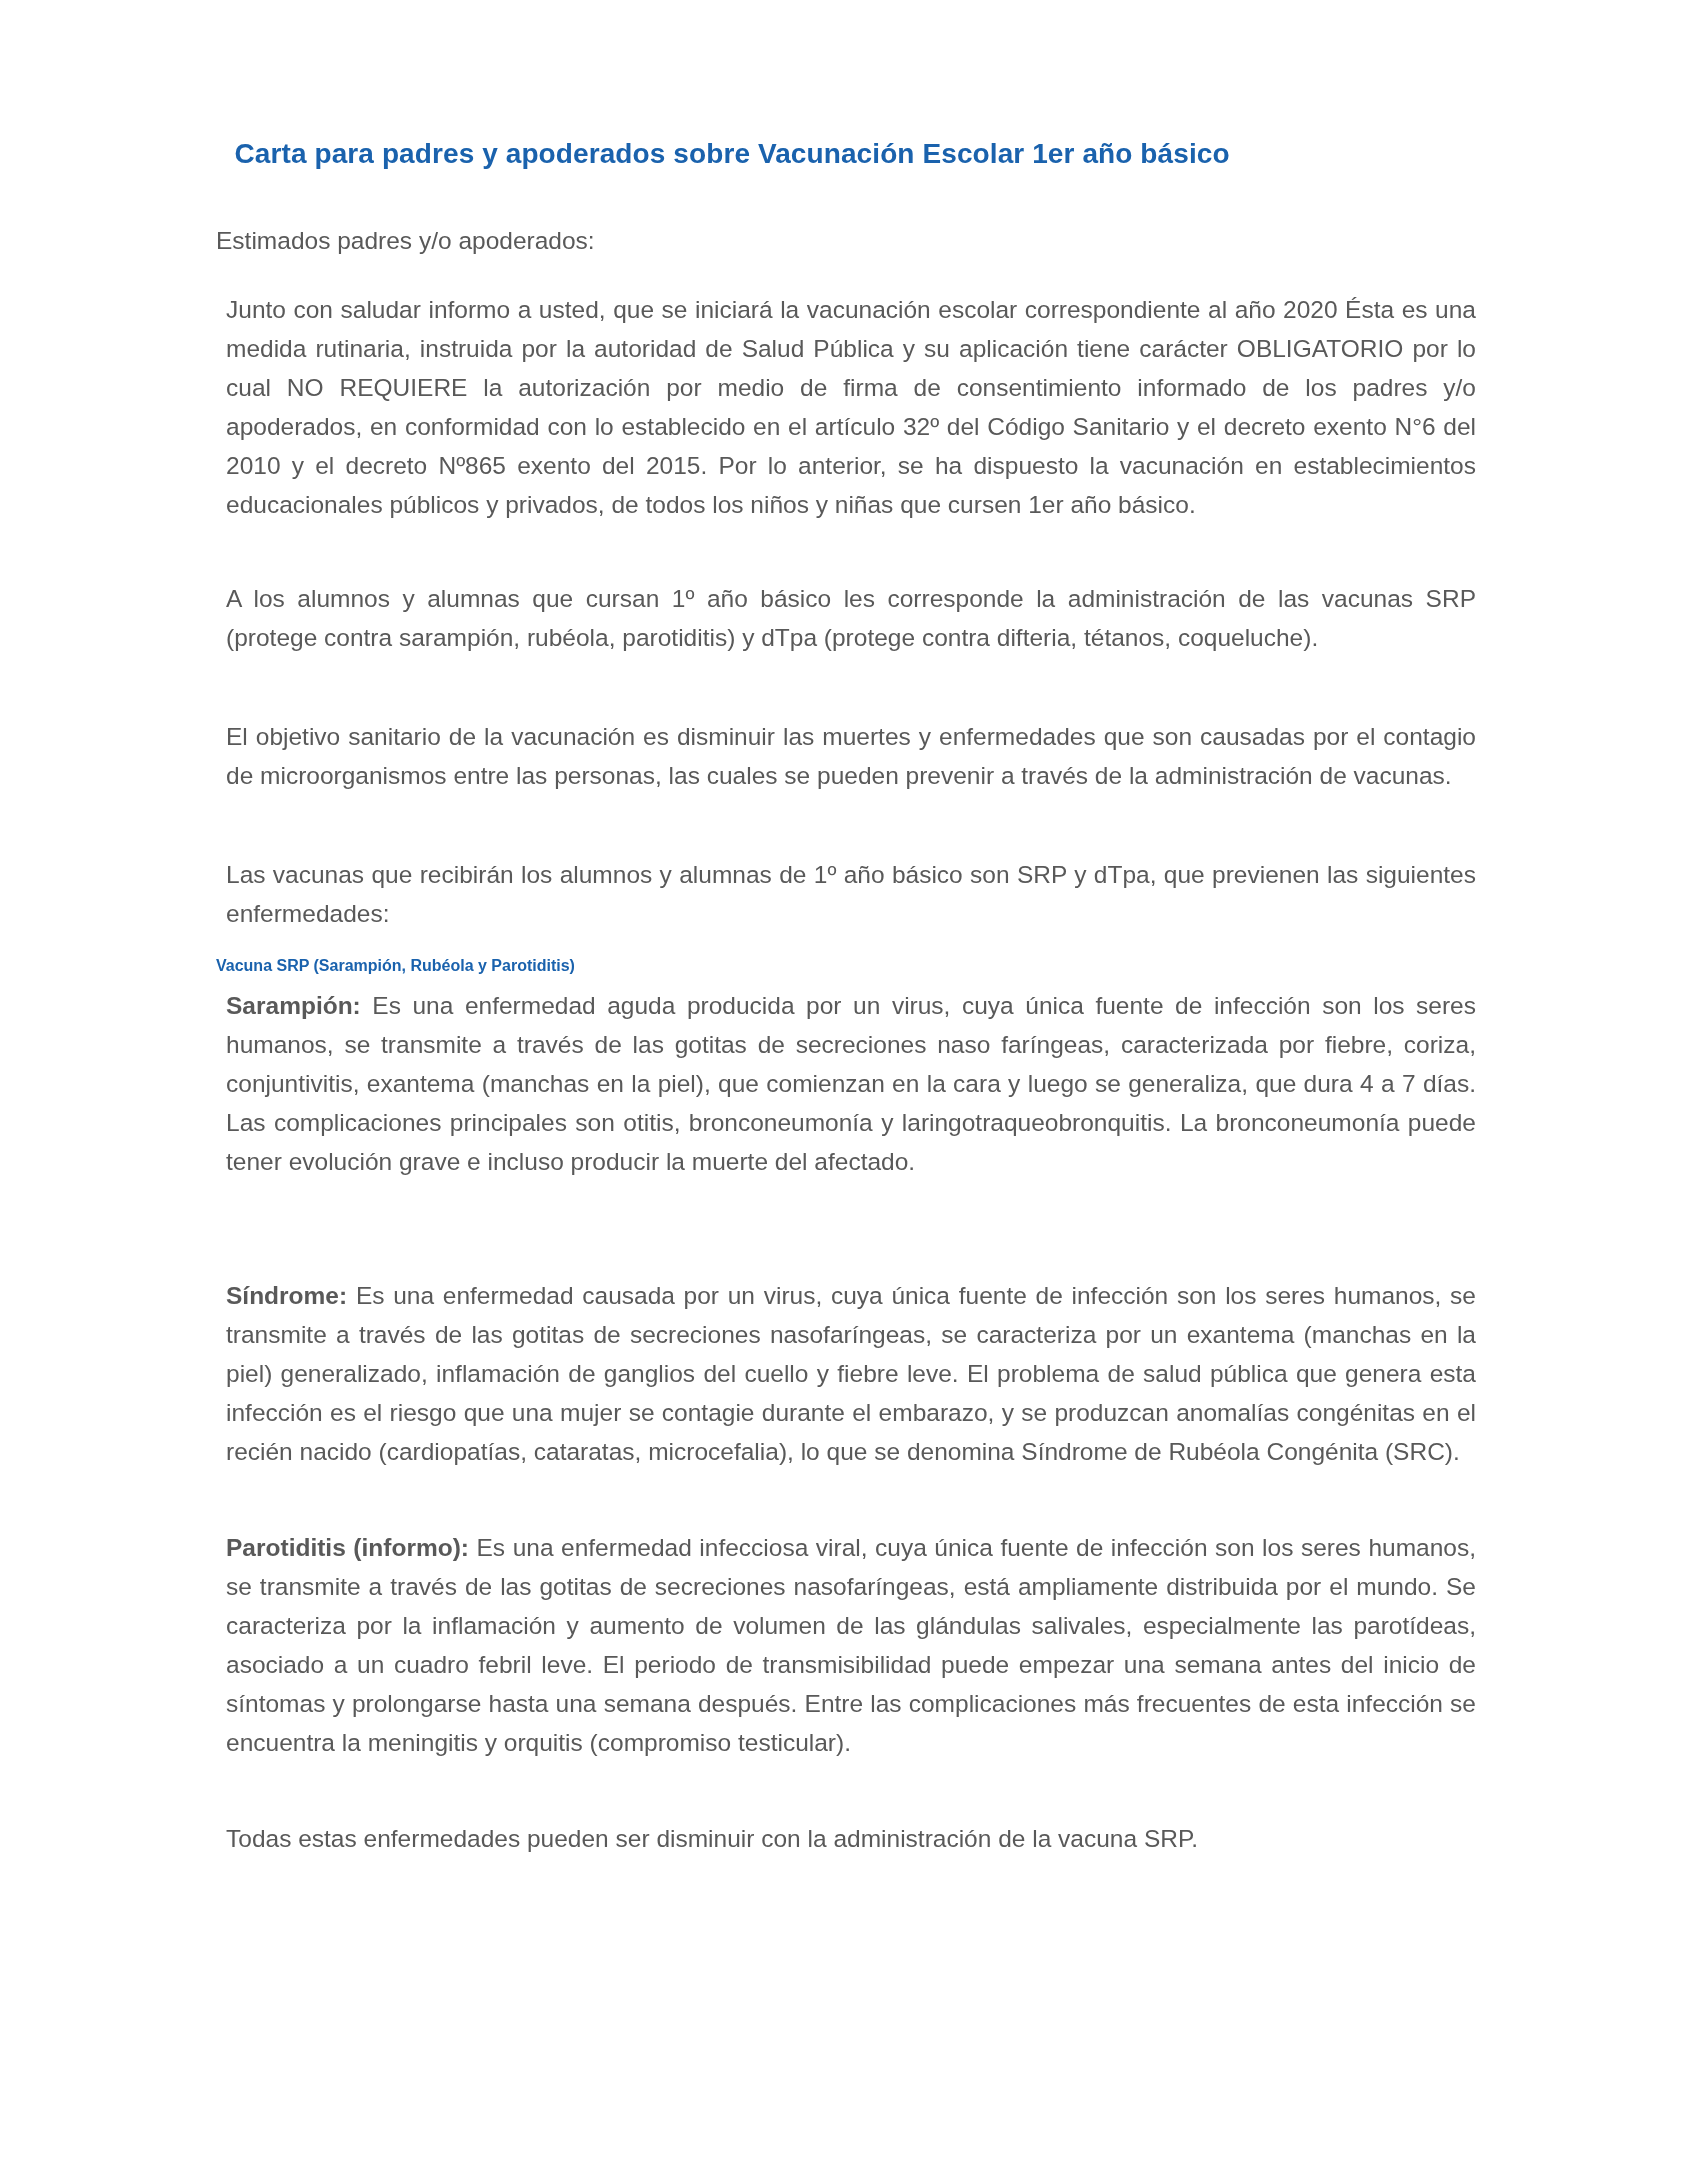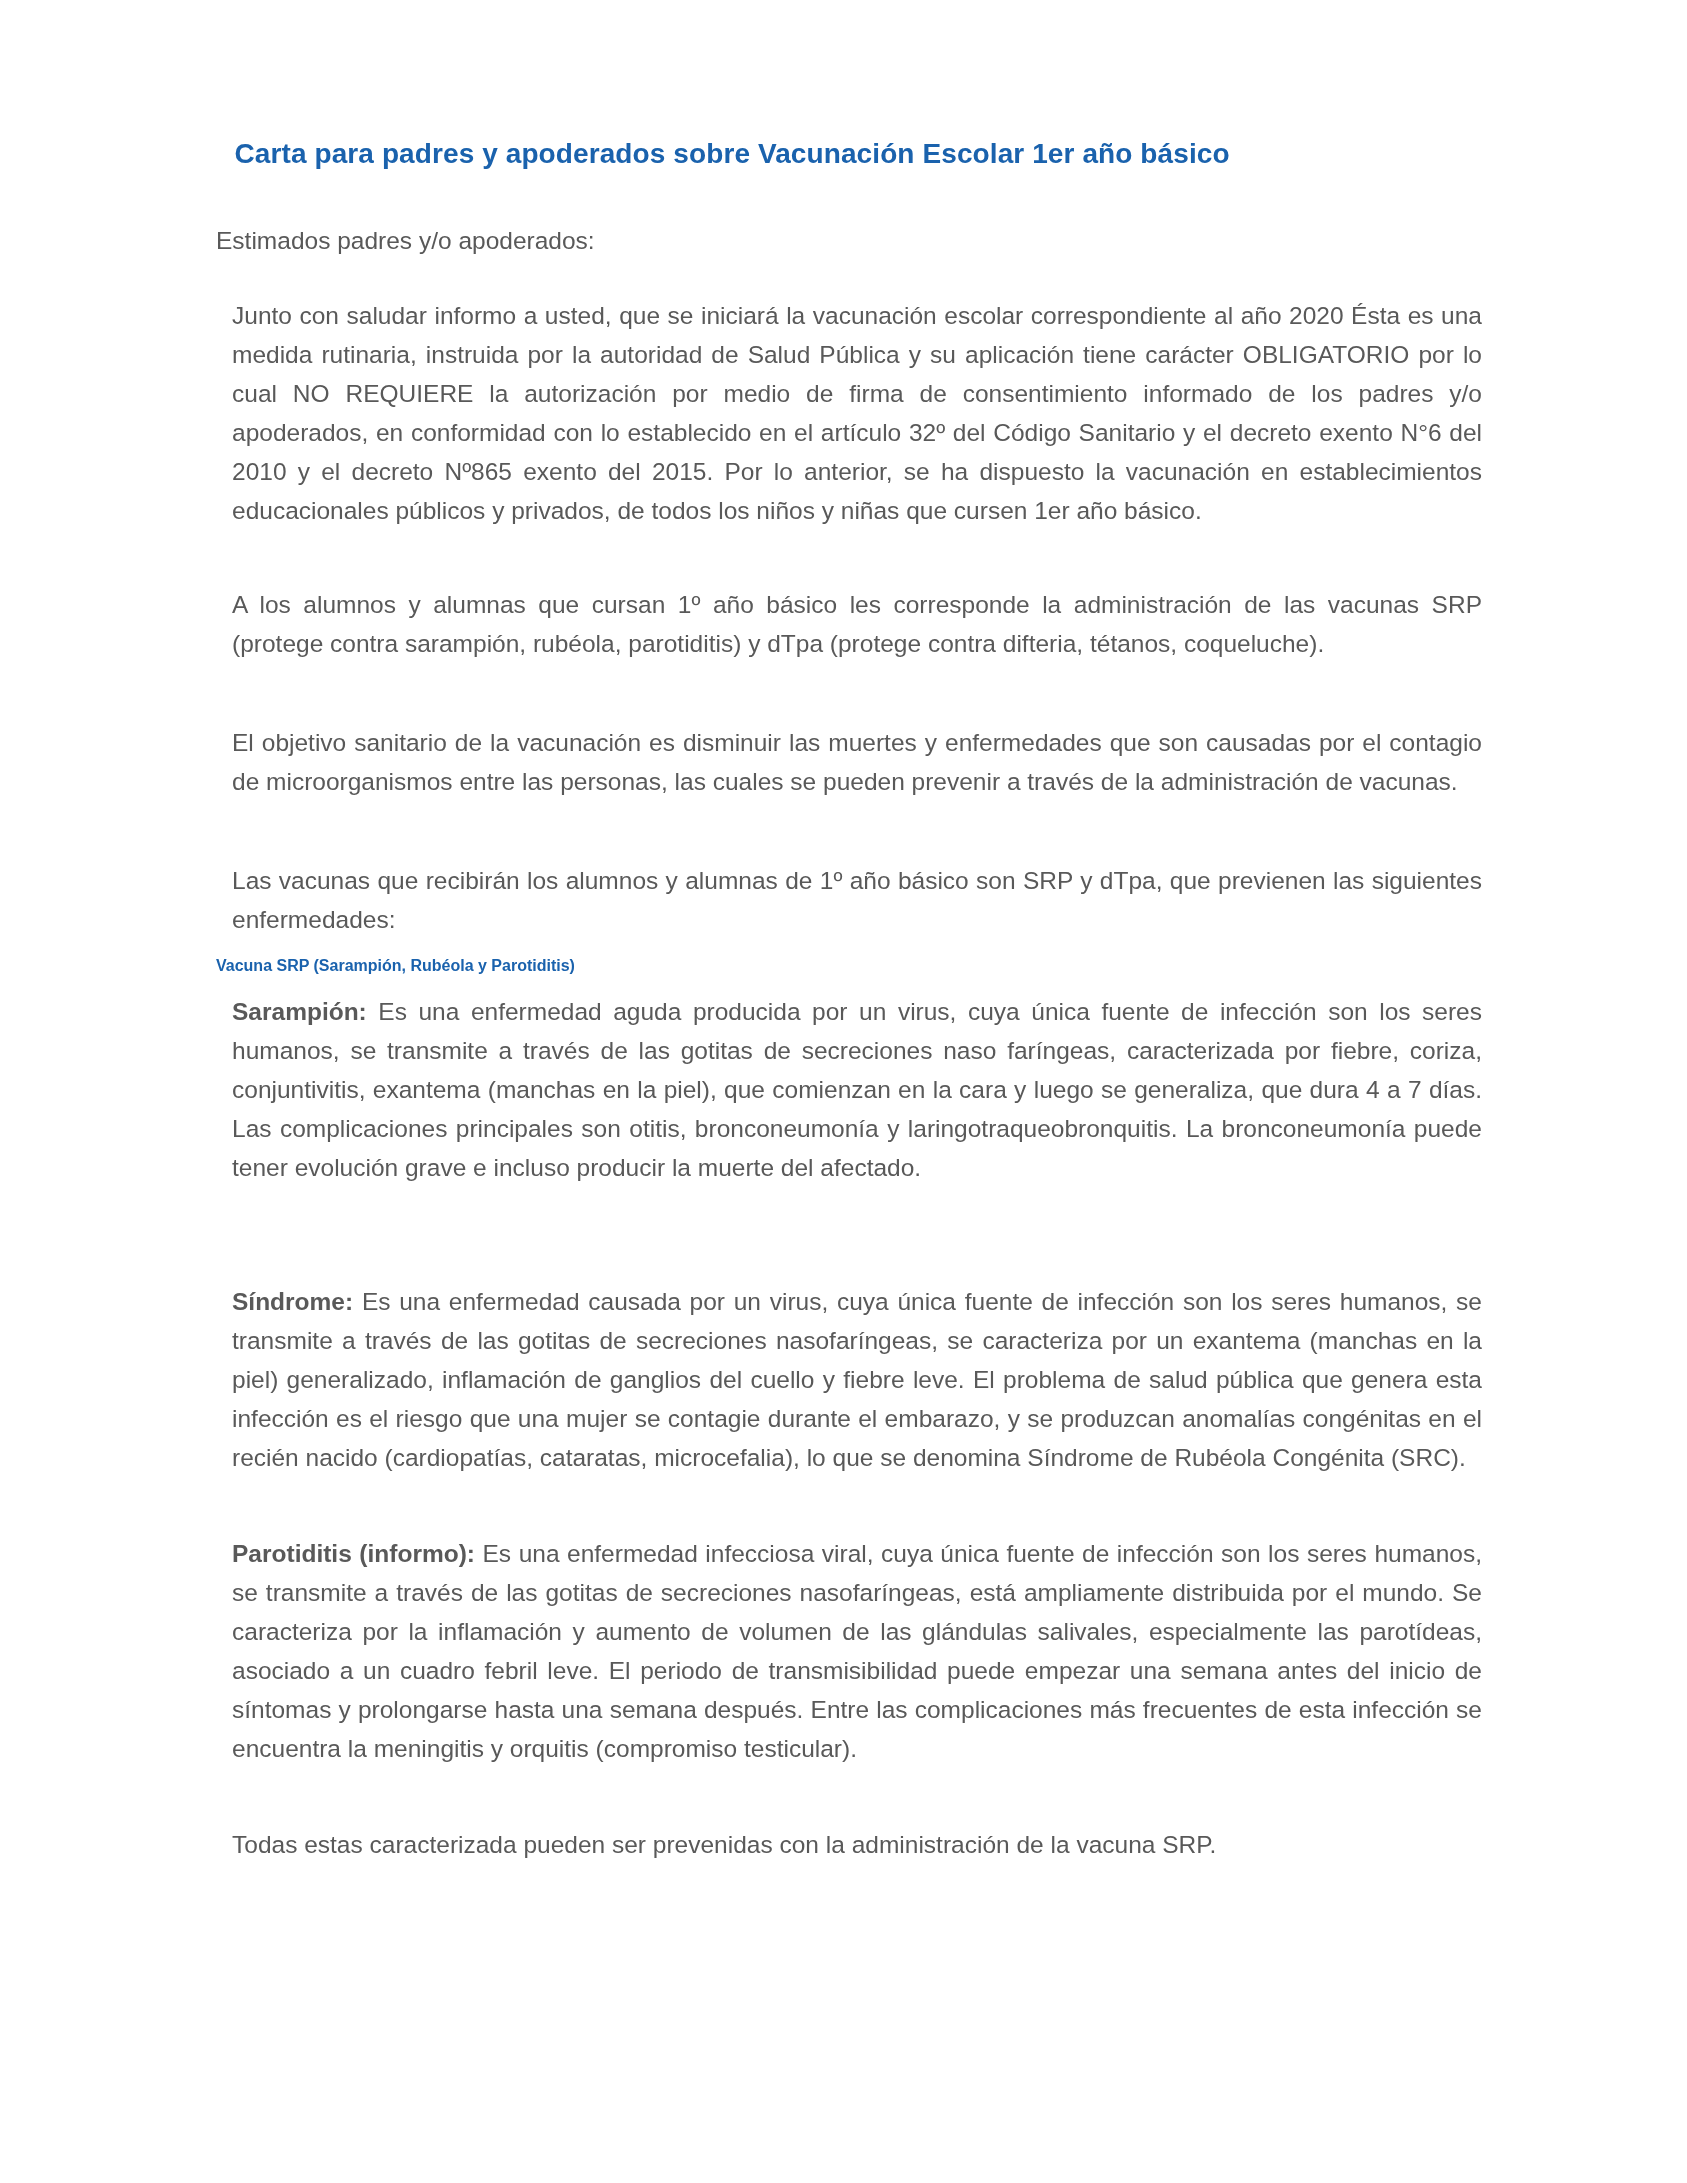--- a/index.html
+++ b/index.html
@@ -37,21 +37,21 @@
       left: 0;
       top: 222px;
       margin: 0;
       font-size: 24.5px;
       line-height: 38px;
     }
     .para {
       position: absolute;
       left: 0;
       width: 1250px;
-      margin: 16px;
+      margin: 10px;
       font-size: 24.5px;
       line-height: 39px;
       text-align: justify;
       text-align-last: left;
     }
     .section-heading {
       position: absolute;
       left: 0;
       top: 957px;
       margin: 0;
@@ -100,16 +100,16 @@
   <p class="para" id="d2">
     <span class="label">Síndrome:</span>
     <span>Es una enfermedad causada por un virus, cuya única fuente de infección son los seres humanos, se transmite a través de las gotitas de secreciones nasofaríngeas, se caracteriza por un exantema (manchas en la piel) generalizado, inflamación de ganglios del cuello y fiebre leve. El problema de salud pública que genera esta infección es el riesgo que una mujer se contagie durante el embarazo, y se produzcan anomalías congénitas en el recién nacido (cardiopatías, cataratas, microcefalia), lo que se denomina Síndrome de Rubéola Congénita (SRC).</span>
   </p>
 
   <p class="para" id="d3">
     <span class="label">Parotiditis (informo):</span>
     <span>Es una enfermedad infecciosa viral, cuya única fuente de infección son los seres humanos, se transmite a través de las gotitas de secreciones nasofaríngeas, está ampliamente distribuida por el mundo. Se caracteriza por la inflamación y aumento de volumen de las glándulas salivales, especialmente las parotídeas, asociado a un cuadro febril leve. El periodo de transmisibilidad puede empezar una semana antes del inicio de síntomas y prolongarse hasta una semana después. Entre las complicaciones más frecuentes de esta infección se encuentra la meningitis y orquitis (compromiso testicular).</span>
   </p>
 
-  <p class="para" id="closing">Todas estas caracterizada pueden ser prevenidas con la administración de la vacuna SRP.</p>
+  <p class="para" id="closing">Todas estas enfermedades pueden ser disminuir con la administración de la vacuna SRP.</p>
 
 </div>
 
 
 </body></html>

